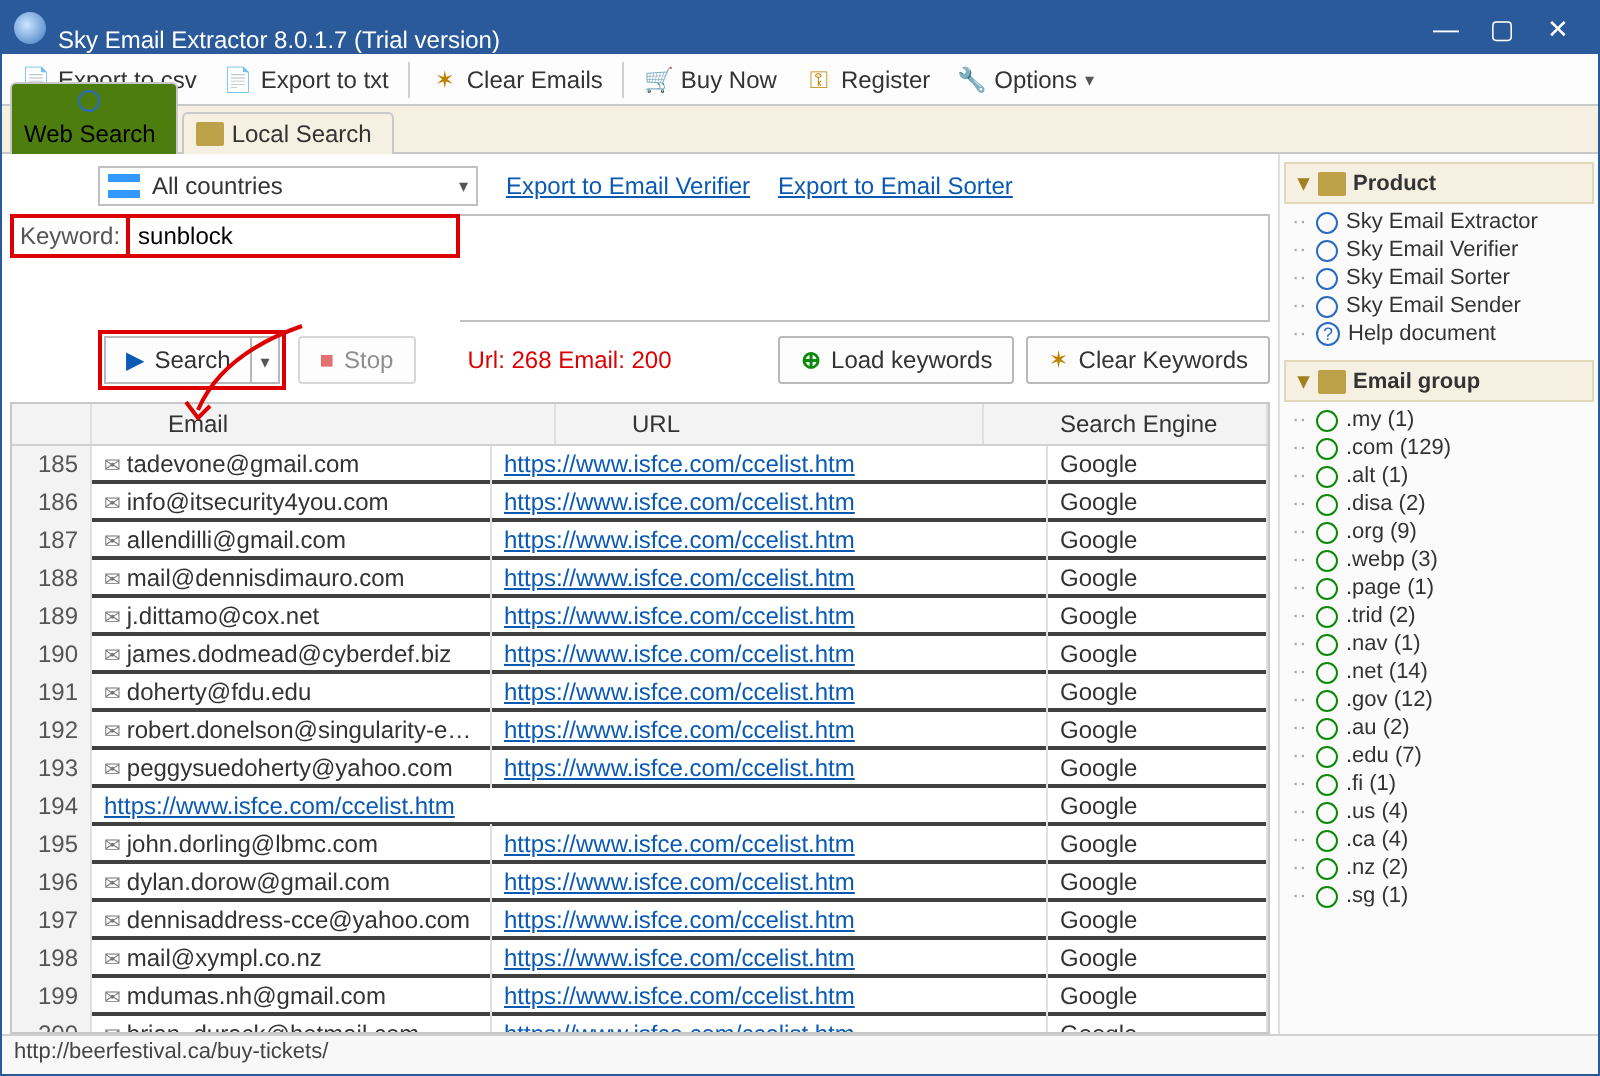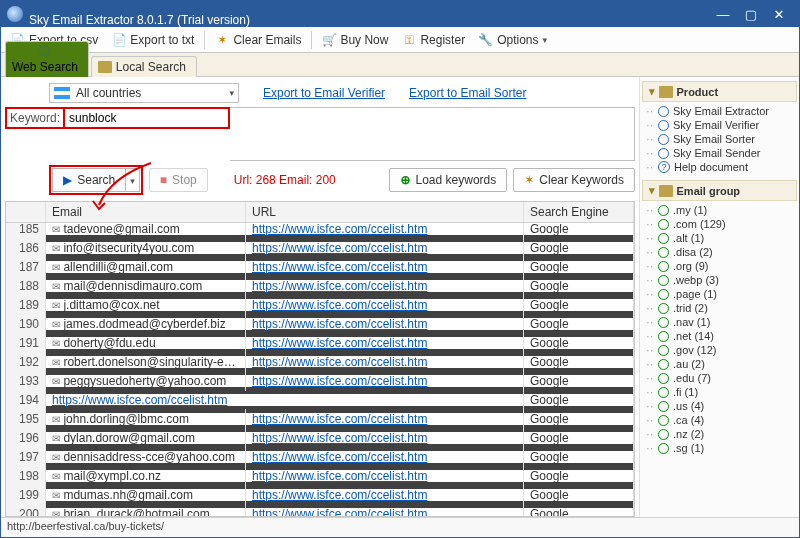--- a/index.html
+++ b/index.html
@@ -11,43 +11,43 @@
   .toolbar { background: #fdfdfd; border-bottom: 1px solid #c8c8c8; height: 26px; display: flex; align-items: center; padding: 0 4px; gap: 2px; }
   .toolbar-item { display: inline-flex; align-items: center; padding: 2px 6px; gap: 4px; border-radius: 2px; cursor: pointer; }
   .sep { width:1px; height:18px; background:#d0d0d0; margin:0 2px;}
   .tbar-icon { width:14px; height:14px; display:inline-flex; align-items:center; justify-content:center; font-size:12px; }
   .tab-bar { background: #f5f0e1; height: 24px; display: flex; align-items: flex-end; padding: 0 4px; border-bottom: 1px solid #c8c8c8;}
   .tab { padding: 3px 10px 3px 6px; border: 1px solid #c8c8c8; border-bottom: none; border-radius: 3px 3px 0 0; margin-right: 2px; display: flex; align-items: center; gap: 4px; background:#f5f0e1; position:relative; top:1px;}
   .tab.active { background: #4d7c0f; font-weight: normal; color:#000;flex-direction:column;}
   .main { display: flex; height: calc(100% - 26px - 26px - 24px - 20px); }
   .left { flex: 1; min-width: 0; padding: 4px 4px 0 4px; display:flex; flex-direction:column; }
   .right { width: 160px; background: #fbfbfb; border-left: 1px solid #e0e0e0; padding: 4px 2px; overflow-y: auto; font-size:11px;}
-  .controls-row { display:flex; align-items:center; gap:16px; padding:2px 0;}
+  .controls-row { display:flex; align-items:center; gap:6px; padding:2px 0;}
   .country-dd { border:1px solid #c0c0c0; padding:2px 4px; width:190px; display:flex; align-items:center; gap:6px; background:#fff; margin-left:44px;}
   .flag-icon { width:16px; height:12px; background:linear-gradient(to bottom, #39f 33%, #fff 33% 66%, #39f 66%); position:relative;}
   .link { color:#0a5ab4; text-decoration:underline; cursor:pointer; margin-left:8px;}
   .keyword-row { display:flex; align-items:flex-start; margin-top:2px;}
   .keyword-label-box { border:2px solid #d00; padding:2px 3px; color:#555;text-align:center;}
   .keyword-input { border:2px solid #d00; border-left:none; flex:0 0 84px; padding:2px 4px; height:22px; font-family:inherit; font-size:12px;}
   .keyword-rest { flex:1; border:1px solid #c0c0c0; border-left:none; height:54px; background:#fff;}
   .search-row { display:flex; align-items:center; gap:6px; padding:4px 0 6px 44px;}
   .btn { border:1px solid #b8b8b8; background:#fdfdfd; padding:4px 10px; border-radius:2px; cursor:pointer; display:inline-flex; align-items:center; gap:5px; font-size:12px;}
   .search-btn-wrap { border:2px solid #d00; padding:1px; display:inline-flex;}
   .search-btn-wrap .btn{ border-radius:0;}
   .dd-part { border:1px solid #b8b8b8; border-left:none; padding:4px 4px;}
   .status-red { color:#d00; margin-left:20px; font-size:12px;}
   .table-wrap { flex:1; border:1px solid #c8c8c8; min-height:0; display:flex; flex-direction:column;}
-  .thead { display:flex; background:#f3f3f3; border-bottom:1px solid #d0d0d0; font-weight:normal;}
+  .thead { display:flex; background:#f3f3f3; border-bottom:1px solid #d0d0d0; font-weight:normal;gap:32px;}
   .th, .td { padding:3px 6px; border-right:1px solid #e0e0e0; overflow:hidden; text-overflow:ellipsis; white-space:nowrap;}
   .col-num { width:40px; text-align:right; color:#555; background:#f3f3f3;}
   .col-email { width:200px;}
   .col-url { flex:1;}
   .col-se { width:110px;}
   .tbody { flex:1; overflow-y:scroll;}
-  .trow { display:flex; border-bottom:7px solid #404040; height:19px; align-items:center;}
+  .trow { display:flex; border-bottom:2px solid #404040; height:19px; align-items:center;}
   .td.col-url span { color:#0a5ab4; text-decoration:underline;}
   .env-icon { color:#777; margin-right:3px; font-size:10px;}
   .panel-head { background:#f5f0e1; padding:3px 6px; font-weight:bold; border:1px solid #e0d8b8; display:flex; align-items:center; gap:4px;}
   .tree { padding:2px 0 6px 4px;}
   .tree-item { padding:1px 0 1px 12px; position:relative; display:flex; align-items:center; gap:4px; cursor:pointer;}
   .tree-item::before { content:"··"; color:#aaa; position:absolute; left:0; }
   .globe { width:11px; height:11px; border:1.5px solid #0a8a0a; border-radius:50%; display:inline-block; position:relative; flex-shrink:0;}
   .globe.blue{border-color:#2a6ac0;}
   .help-icon { width:12px; height:12px; border:1.5px solid #2a6ac0; border-radius:50%; color:#2a6ac0; font-size:9px; display:inline-flex; align-items:center; justify-content:center; flex-shrink:0;}
   .statusbar { height:20px; border-top:1px solid #d0d0d0; padding:2px 6px; font-size:11px; color:#444; background:#f8f8f8;}

